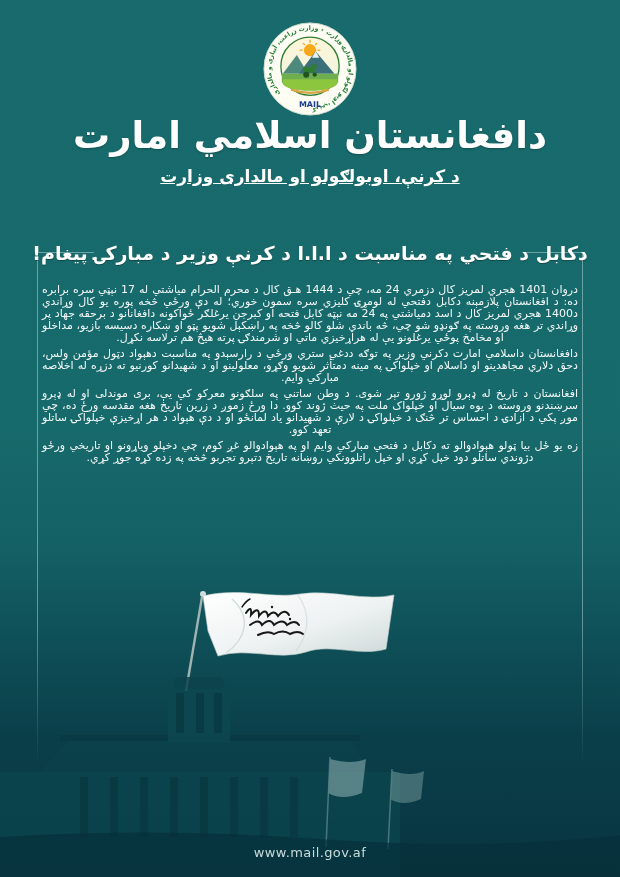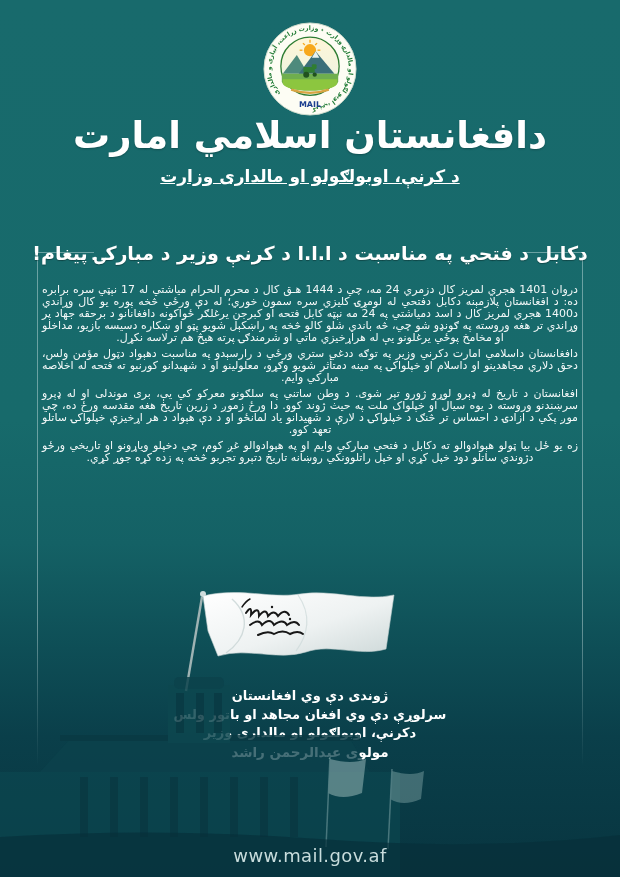--- a/index.html
+++ b/index.html
@@ -70,21 +70,21 @@
     text-align:center; direction:rtl; color:#ffffff; font-weight:bold;
   }
   .signature div { font-size:13px; line-height:18.5px; }
   .signature .minister-name { font-size:13.5px; }
 
   
   .palace { position:absolute; bottom:0; left:0; width:620px; height:200px; }
 
   .footer {
     position:absolute; top:845px; left:0; width:100%;
-    text-align:center; color:#c8dcdc; font-size:18px; letter-spacing:.4px;
+    text-align:center; color:#c8dcdc; font-size:13px; letter-spacing:.4px;
   }
 </style>
 </head>
 <body>
 
 <div class="poster">
 
   <svg class="logo" viewBox="0 0 100 100">
     <circle cx="50" cy="50" r="49" fill="#fdfdf4" stroke="#cfdccc" stroke-width="1"></circle>
     <defs>
@@ -129,21 +129,21 @@
 
   <div class="emirate-title">دافغانستان اسلامي امارت</div>
   <div class="ministry-title">د کرنې، اوبولګولو او مالداری وزارت</div>
 
   <div class="frame"></div>
 
   <div class="headline">دکابل د فتحي په مناسبت د ا.ا.ا د کرنې وزیر د مبارکۍ پیغام!</div>
 
   <div class="body-text">
     <p>دروان 1401 هجري لمریز کال دزمري 24 مه، چي د 1444 هـق کال د محرم الحرام میاشتي له 17 نېټي سره برابره ده: د افغانستان پلازمېنه دکابل دفتحي له لومړۍ کلیزي سره سمون خوري؛ له دې ورځي څخه پوره یو کال وړاندي د1400 هجري لمریز کال د اسد دمیاشتي په 24 مه نېټه کابل فتحه او کبرجن یرغلګر ځواکونه دافغانانو د برحقه جهاد پر وړاندي تر هغه وروسته په ګونډو شو چي، څه باندي شلو کالو څخه په راښکېل شویو پټو او ښکاره دسیسه بازیو، مداخلو او مخامخ پوځي یرغلونو یې له هراړخیزي ماتي او شرمندګۍ پرته هیڅ هم ترلاسه نکړل.</p>
-    <p>دافغانستان داسلامي امارت دکرني وزیر په توګه ددغي ستري ورځي د رارسېدو په مناسبت دهېواد دټول مؤمن ولس، دحق دلاري مجاهدینو او داسلام او خپلواکۍ په مینه دمتأثر شویو وګړو، معلولینو او د شهیدانو کورنیو ته فتحه له اخلاصه مبارکي وایم.</p>
+    <p>دافغانستان داسلامي امارت دکرني وزیر په توګه ددغي ستري ورځي د رارسېدو په مناسبت دهېواد دټول مؤمن ولس، دحق دلاري مجاهدینو او داسلام او خپلواکۍ په مینه دمتأثر شویو وګړو، معلولینو او د شهیدانو کورنیو ته دزړه له اخلاصه مبارکي وایم.</p>
     <p>افغانستان د تاریخ له ډېرو لوړو ژورو تېر شوی. د وطن ساتني په سلګونو معرکو کي یې، بری موندلی او له ډېرو سرښندنو وروسته د یوه سیال او خپلواک ملت په حیث ژوند کوو. دا ورځ زموږ د زرین تاریخ هغه مقدسه ورځ ده، چي موږ پکي د ازادۍ د احساس تر څنګ د خپلواکۍ د لارې د شهیدانو یاد لمانځو او د دې هېواد د هر اړخیزې خپلواکۍ ساتلو تعهد کوو.</p>
     <p>زه یو ځل بیا ټولو هېوادوالو ته دکابل د فتحي مبارکي وایم او په هېوادوالو غږ کوم، چي دخپلو ویاړونو او تاریخي ورځو دژوندي ساتلو دود خپل کړي او خپل راتلوونکي روښانه تاریخ دتېرو تجربو څخه په زده کړه جوړ کړي.</p>
   </div>
 
   <svg class="flag" viewBox="0 0 240 112">
     <defs>
       <linearGradient id="cloth" x1="0" y1="0" x2="1" y2="1">
         <stop offset="0" stop-color="#ffffff"></stop>
         <stop offset="0.55" stop-color="#eef2f2"></stop>
         <stop offset="1" stop-color="#cdd8d8"></stop>
@@ -158,26 +158,20 @@
     <g stroke="#171717" fill="none" stroke-width="2" stroke-linecap="round">
       <path d="M74,30 q6,-9 5,2 q8,-10 8,1 q7,-9 9,0 q6,-7 10,0 q7,-8 11,-1"></path>
       <path d="M78,42 q9,-7 12,0 q8,-8 12,0 q9,-7 13,0 q8,-6 12,0"></path>
       <path d="M86,52 q10,-5 16,-1 q9,-5 16,0 q8,-4 13,0"></path>
       <path d="M70,24 q4,-6 8,-8" stroke-width="1.4"></path>
     </g>
     <circle cx="100" cy="24" r="1.2" fill="#171717"></circle>
     <circle cx="118" cy="36" r="1.2" fill="#171717"></circle>
   </svg>
 
-  <div class="signature">
-    <div>ژوندی دې وي افغانستان</div>
-    <div>سرلوړې دې وي افغان مجاهد او باتور ولس</div>
-    <div>دکرنې، اوبولګولو او مالداری وزیر</div>
-    <div class="minister-name">مولوی عبدالرحمن راشد</div>
-  </div>
 
   <svg class="palace" viewBox="0 0 620 200">
     <g opacity="0.85">
       <rect x="0" y="95" width="400" height="105" fill="#0d4750" opacity="0.8"></rect>
       <path d="M40,95 L70,62 L350,62 L370,95 Z" fill="#0c434c" opacity="0.9"></path>
       <g fill="#0a3a44">
         <rect x="60" y="58" width="300" height="6"></rect>
         <rect x="80" y="100" width="8" height="60"></rect>
           <rect x="110" y="100" width="8" height="60"></rect>
         <rect x="140" y="100" width="8" height="60"></rect>

